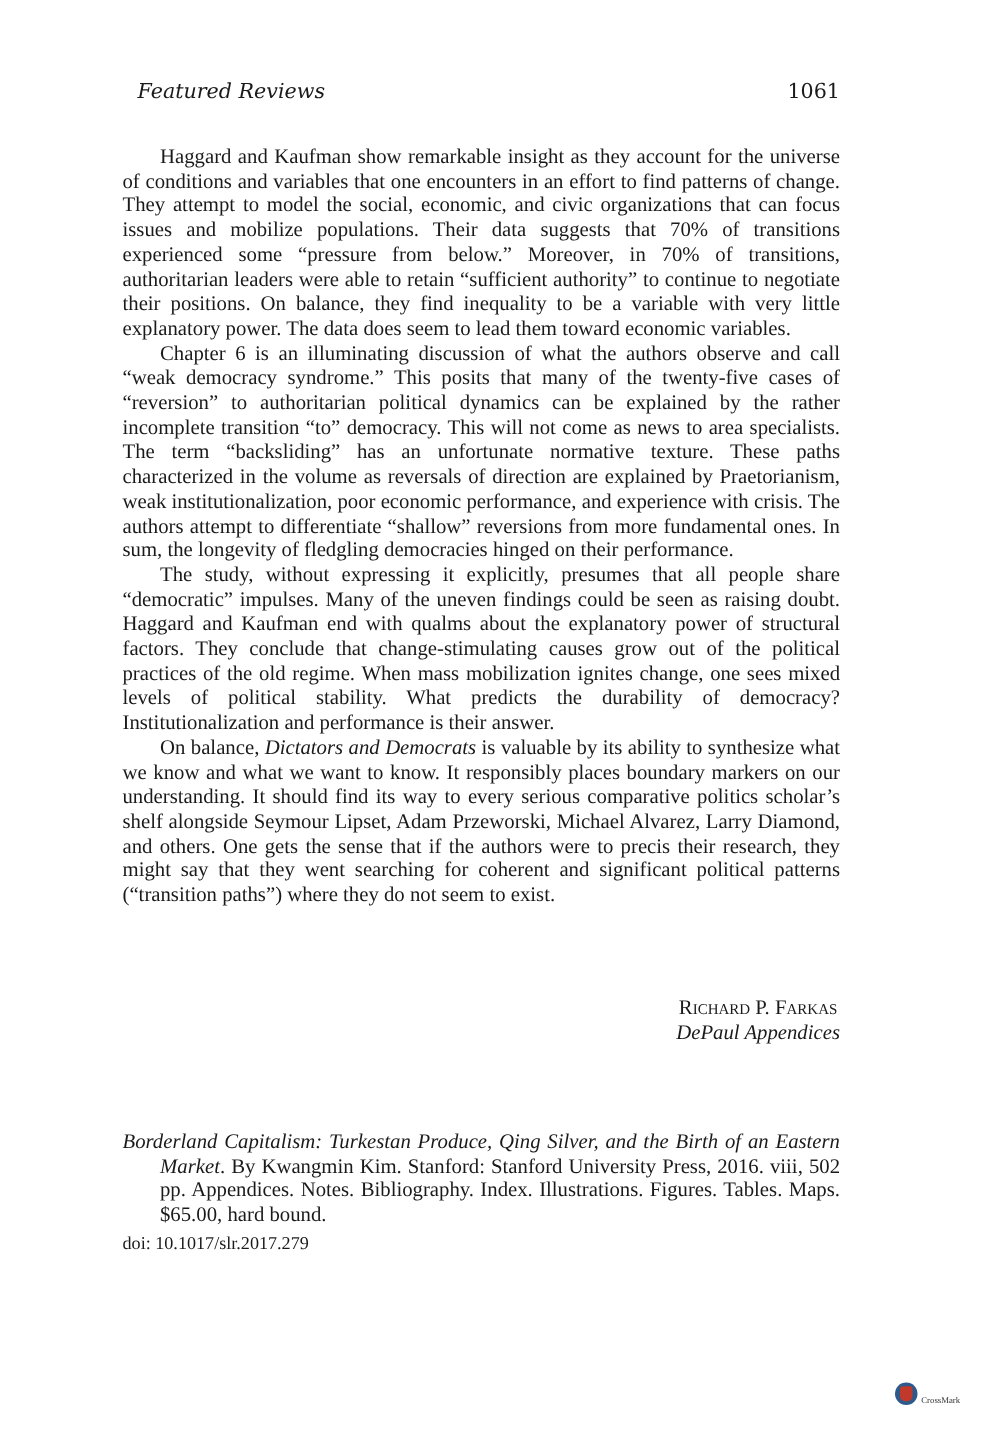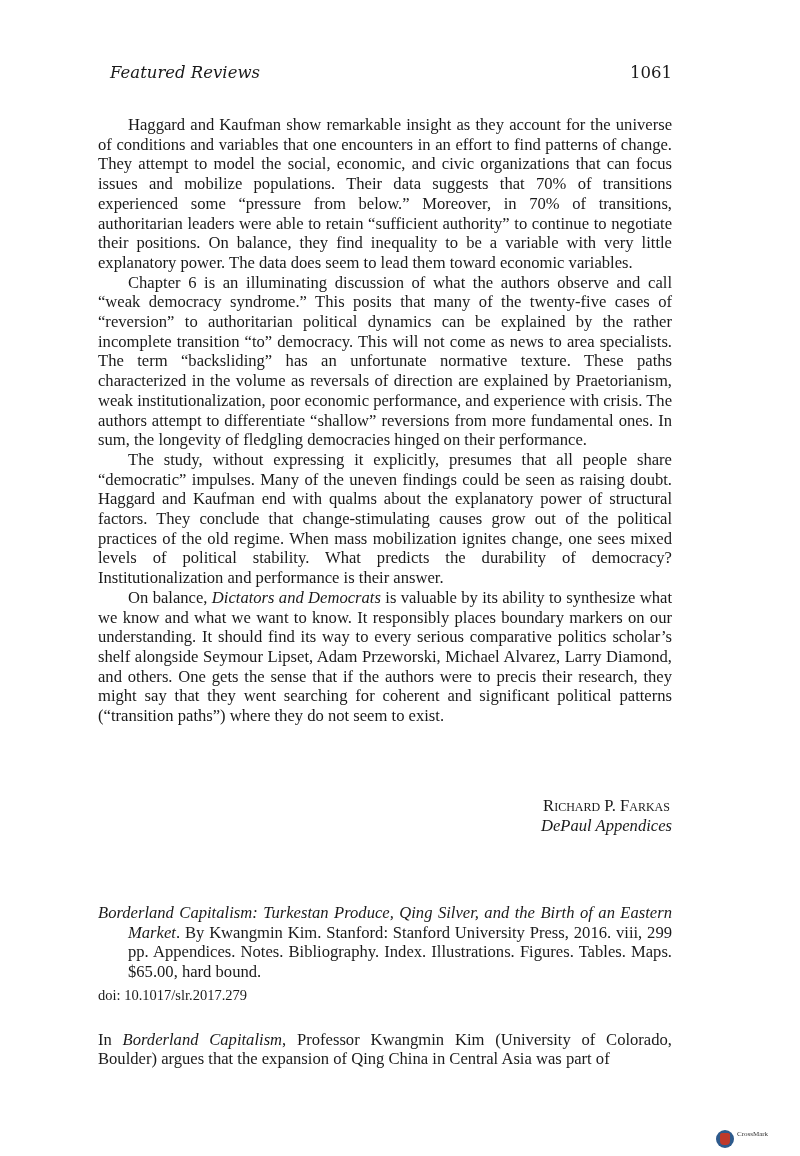--- a/index.html
+++ b/index.html
@@ -19,21 +19,21 @@
   .sig .name { font-variant: small-caps; }
   .sig .affil { font-style: italic; }
   .review2 { position: absolute; top: 903px; left: 0; width: 574px;
              font-family: "Liberation Serif", serif; font-size: 16.6px; line-height: 19.7px; }
   .citation { text-align: justify; padding-left: 30px; text-indent: -30px; margin: 0; }
   .citation .book-title { font-weight: normal; font-style: italic; }
   .doi { margin: 4px 0 4px 0; font-size: 14.5px; }
   .review2-body { margin: 24px 0 0 0; text-align: justify; }
   .review2-body .em { font-style: italic; }
   .crossmark { position: absolute; left: 716px; top: 1102px; width: 70px; height: 22px;
-               display: flex; align-items: flex-start; gap: 3px; margin-top: 28px; }
+               display: flex; align-items: flex-end; gap: 3px; }
   .cm-icon { width: 18px; height: 18px; border-radius: 50%; background: #2d5a8c;
              display: flex; align-items: center; justify-content: center; }
   .cm-inner { width: 10px; height: 12px; background: #c0392b; border-radius: 2px 2px 4px 4px; }
   .cm-label { font-family: "Liberation Serif", serif; font-size: 7px; color: #333; }
 </style>
 </head>
 <body>
 
 <div class="page">
   <div class="running-head">
@@ -47,23 +47,22 @@
     <p>The study, without expressing it explicitly, presumes that all people share “democratic” impulses. Many of the uneven findings could be seen as raising doubt. Haggard and Kaufman end with qualms about the explanatory power of structural factors. They conclude that change-stimulating causes grow out of the political practices of the old regime. When mass mobilization ignites change, one sees mixed levels of political stability. What predicts the durability of democracy? Institutionalization and performance is their answer.</p>
     <p><span>On balance, </span><em>Dictators and Democrats</em><span> is valuable by its ability to synthesize what we know and what we want to know. It responsibly places boundary markers on our understanding. It should find its way to every serious comparative politics scholar’s shelf alongside Seymour Lipset, Adam Przeworski, Michael Alvarez, Larry Diamond, and others. One gets the sense that if the authors were to precis their research, they might say that they went searching for coherent and significant political patterns (“transition paths”) where they do not seem to exist.</span></p>
   </div>
 
   <div class="sig">
     <div class="name">Richard P. Farkas</div>
     <div class="affil">DePaul Appendices</div>
   </div>
 
   <div class="review2" lang="en">
-    <p class="citation"><span class="book-title">Borderland Capitalism: Turkestan Produce, Qing Silver, and the Birth of an Eastern Market</span><span>. By Kwangmin Kim. Stanford: Stanford University Press, 2016. viii, 299 pp. Appendices. Notes. Bibliography. Index. Illustrations. Figures. Tables. Maps. $65.00, hard bound.</span></p>
+    <p class="citation"><span class="book-title">Borderland Capitalism: Turkestan Produce, Qing Silver, and the Birth of an Eastern Market</span><span>. By Kwangmin Kim. Stanford: Stanford University Press, 2016. viii, 502 pp. Appendices. Notes. Bibliography. Index. Illustrations. Figures. Tables. Maps. $65.00, hard bound.</span></p>
     <p class="doi">doi: 10.1017/slr.2017.279</p>
-    <p class="review2-body"><span>In </span><span class="em">Borderland Capitalism</span><span>, Professor Kwangmin Kim (University of Colorado, Boulder) argues that the expansion of Qing China in Central Asia was part of</span></p>
   </div>
 </div>
 
 <div class="crossmark">
   <div class="cm-icon">
       <div class="cm-inner"></div>
     </div>
   <span class="cm-label">CrossMark</span>
 </div>
 

